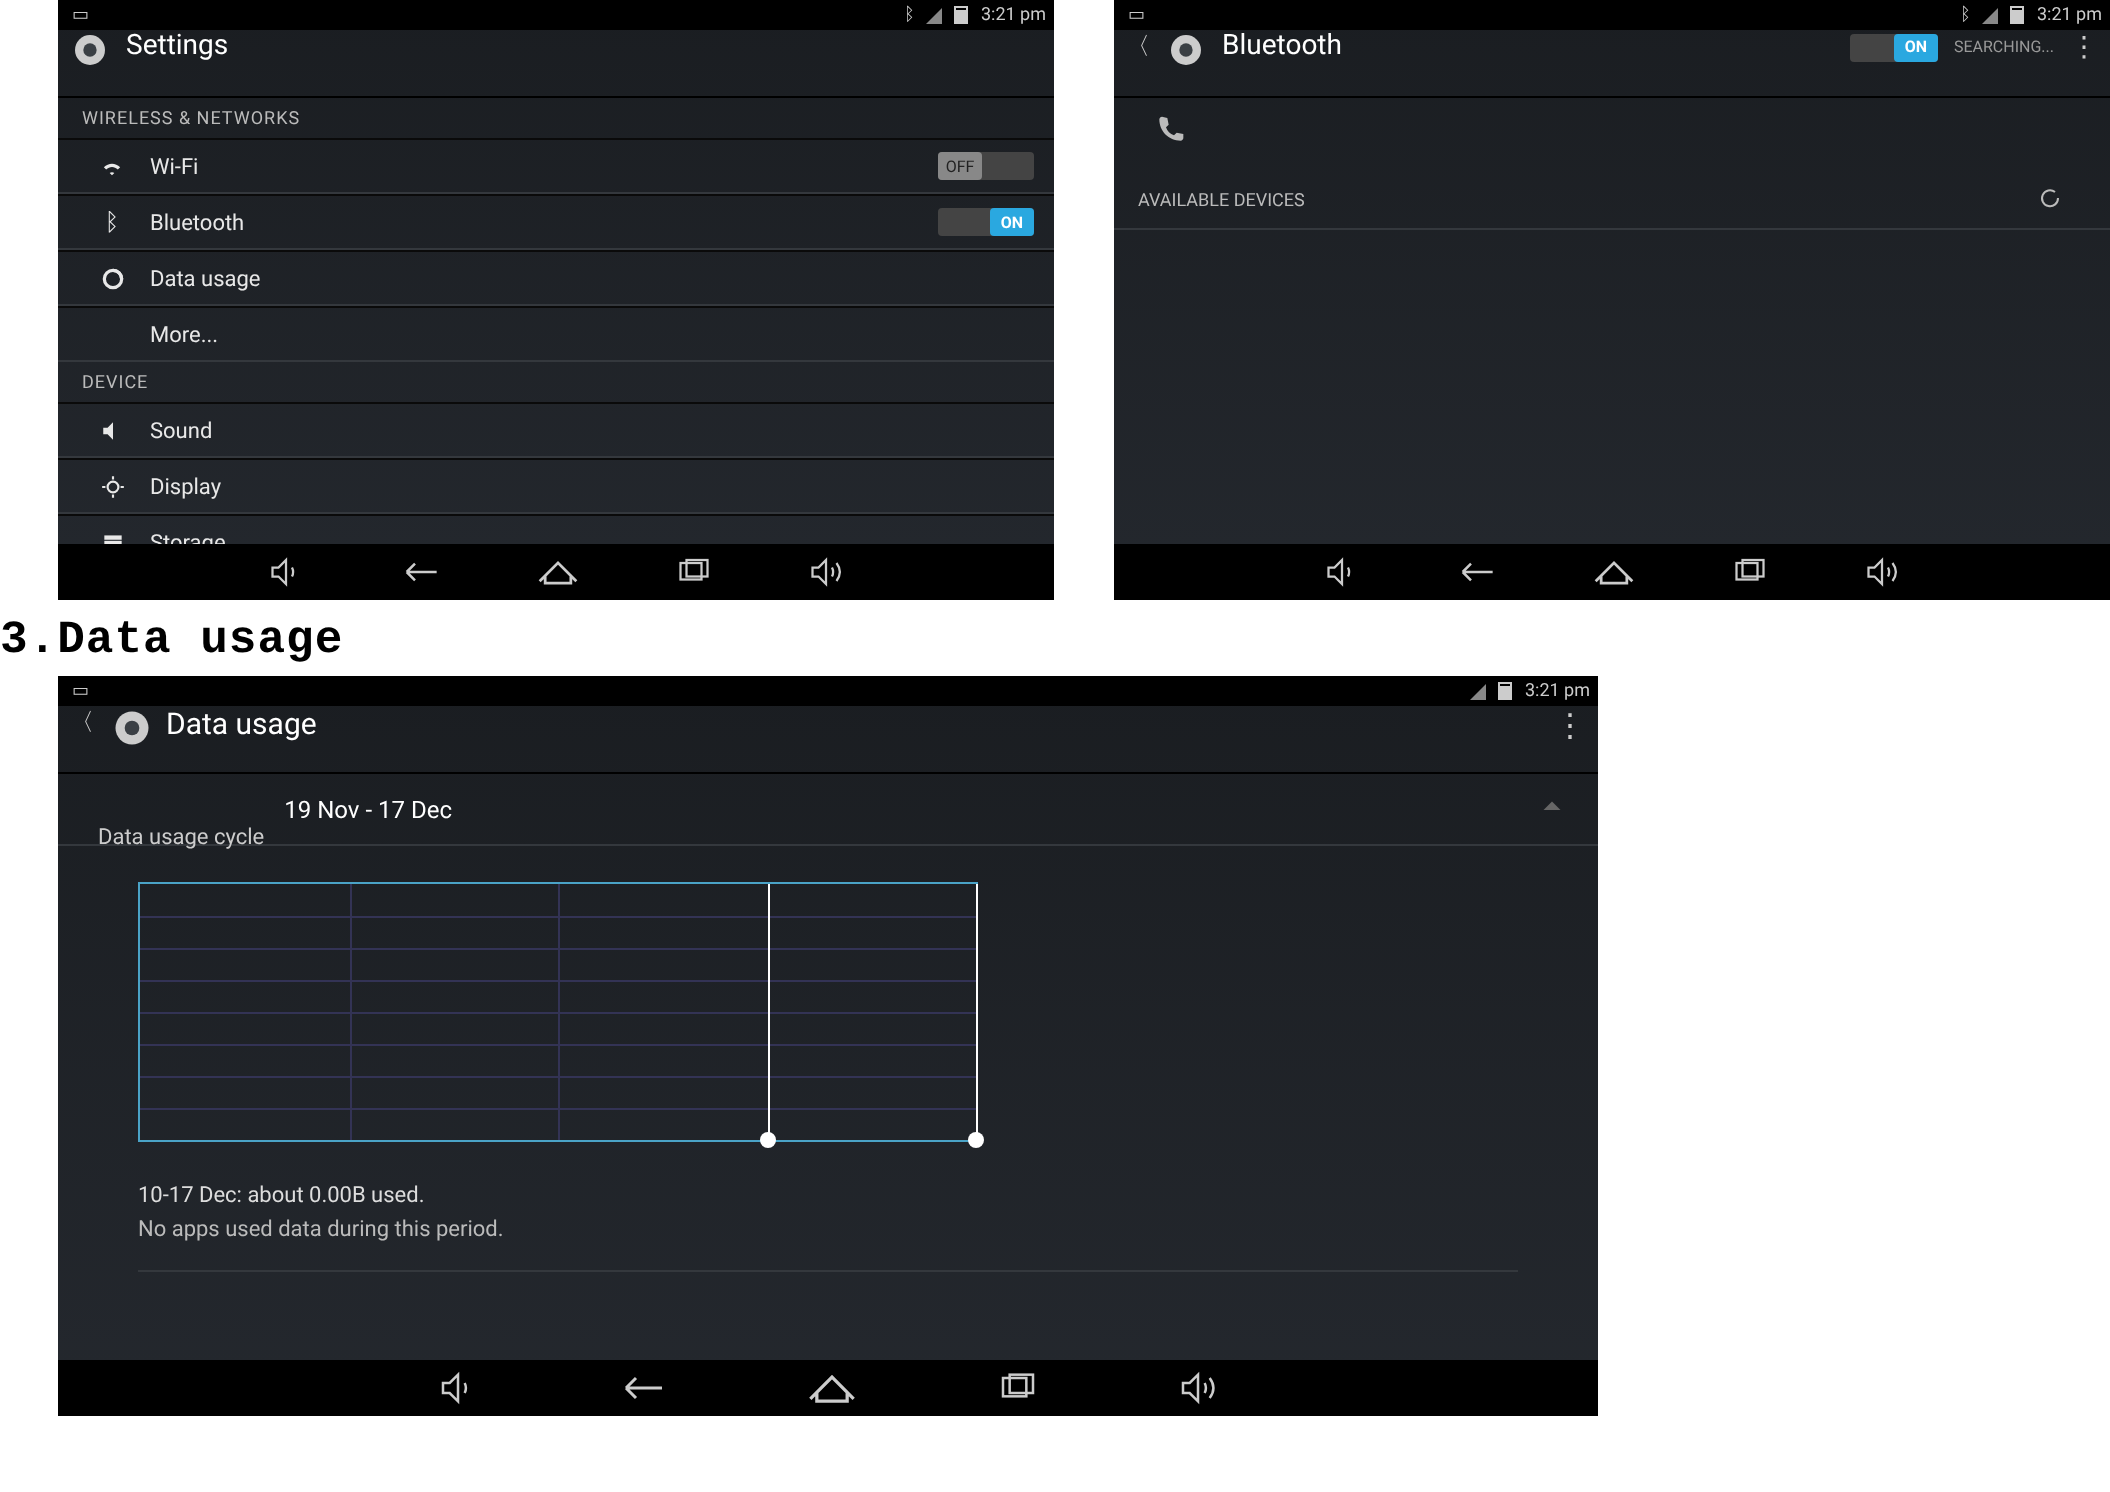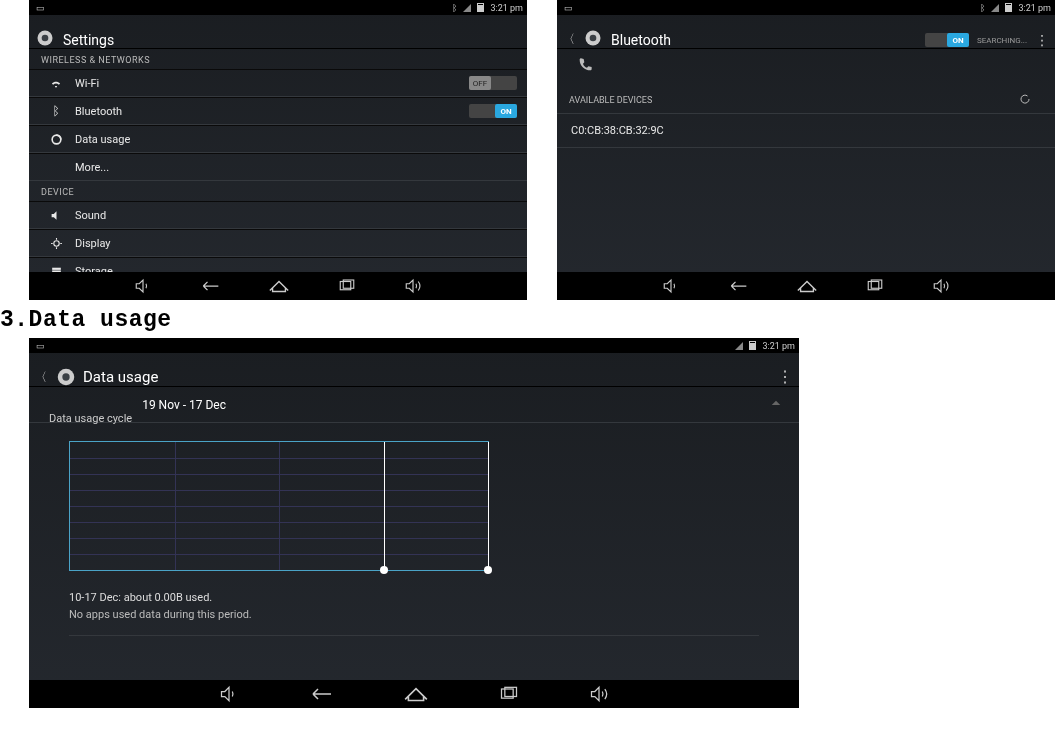--- a/index.html
+++ b/index.html
@@ -3,21 +3,21 @@
 <meta charset="utf-8">
 <style>
   * { margin:0; padding:0; box-sizing:border-box; font-family:Roboto,Arial,sans-serif; }
   body { background:#fff; width:1055px; height:746px; position:relative; }
   .screenshot { position:absolute; background:linear-gradient(to bottom,#1a1d21 0%,#24282e 100%); color:#e8e8e8; overflow:hidden; }
   .status-bar { height:15px; background:#000; display:flex; justify-content:flex-end; align-items:center; font-size:9px; color:#ccc; padding:0 4px; gap:6px; }
   .status-bar .left { margin-right:auto; margin-left:3px; }
   .sig-icon { width:0;height:0;border-style:solid;border-width:0 0 8px 8px;border-color:transparent transparent #888 transparent; }
   .batt-icon { width:7px;height:9px;border:1px solid #ccc;position:relative; }
   .batt-icon::after{content:"";position:absolute;bottom:0;left:0;right:0;height:6px;background:#ccc;}
-  .header { height:34px; display:flex; align-items:flex-end; padding:0 6px; gap:8px; background:transparent; border-bottom:1px solid #000; }
+  .header { height:34px; display:flex; align-items:flex-start; padding:0 6px; gap:8px; background:transparent; border-bottom:1px solid #000; }
   .gear-icon { width:20px; height:20px; display:inline-block; }
   .gear-icon svg { display:block; }
   .header-title { font-size:14px; color:#fff; }
   .section-caption { font-size:9px; letter-spacing:0.5px; color:#bbb; padding:6px 12px 4px 12px; text-transform:uppercase; }
   .row { display:flex; align-items:center; height:28px; padding:0 10px 0 18px; border-top:1px solid #0a0a0a; border-bottom:1px solid #34383d; font-size:11px; color:#e8e8e8; cursor:pointer; }
   .row:last-child { border-bottom:none; }
   .row .ricon { width:18px; display:flex; justify-content:center; margin-right:10px; }
   .row .rlabel { flex:1; }
   .toggle { width:48px; height:14px; background:#444; border-radius:2px; position:relative; font-size:8px; display:flex; align-items:center; }
   .toggle-off .knob { position:absolute; left:0; width:22px; height:14px; background:#888; border-radius:2px; display:flex;align-items:center;justify-content:center;color:#222; }
@@ -207,21 +207,20 @@
           <path d="M6 2c-1 0-2 1-2 2 0 9 7 16 16 16 1 0 2-1 2-2v-3l-5-1-2 2c-3-1-5-3-6-6l2-2-1-5z"></path>
         </svg></span>
   </div>
 
   <div class="avail-hdr">
     <span>AVAILABLE DEVICES</span>
     <span class="spin"><svg width="12" height="12" viewBox="0 0 24 24" fill="none" stroke="#bbb" stroke-width="2">
           <path d="M20 12a8 8 0 1 1-3-6"></path>
         </svg></span>
   </div>
-  <div class="mac-row">C0:CB:38:CB:32:9C</div>
 
   <div class="nav-bar">
     <span class="nav-btn">
         <svg width="18" height="18" viewBox="0 0 24 24" fill="none" stroke="#ccc" stroke-width="1.5">
           <path d="M3 9v6h4l5 5V4L7 9z"></path>
           <path d="M16 9c1 2 1 4 0 6"></path>
         </svg>
       </span>
     <span class="nav-btn">
         <svg width="20" height="14" viewBox="0 0 24 14" fill="none" stroke="#ccc" stroke-width="1.5">

